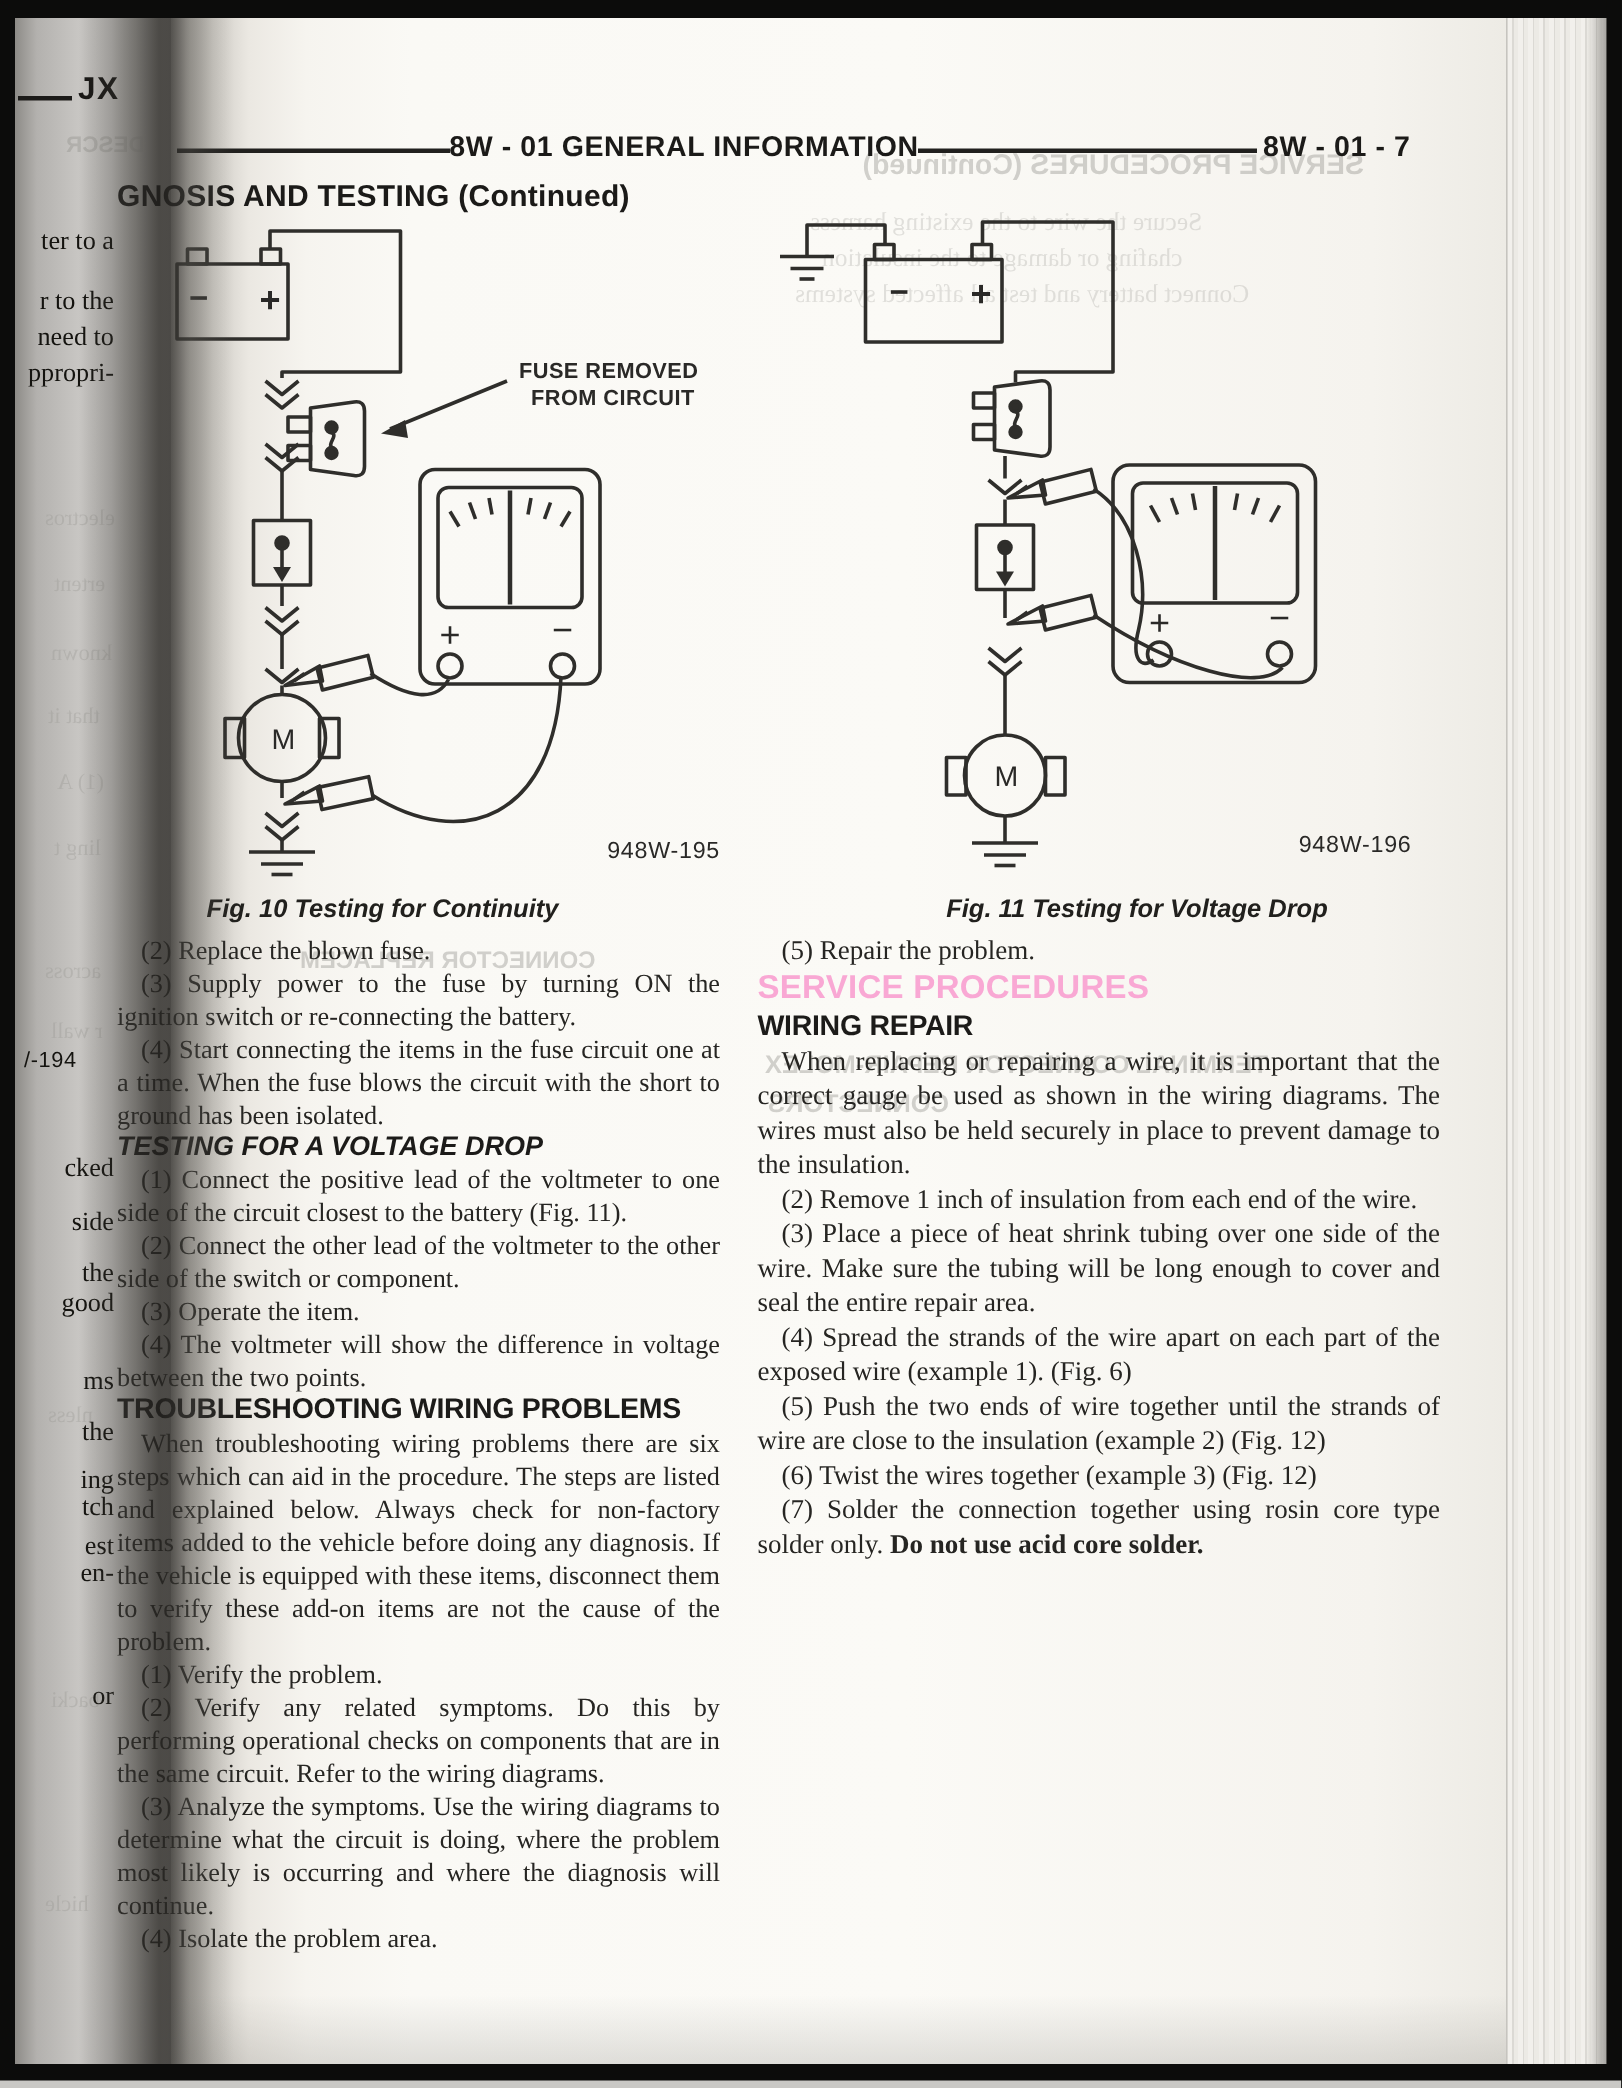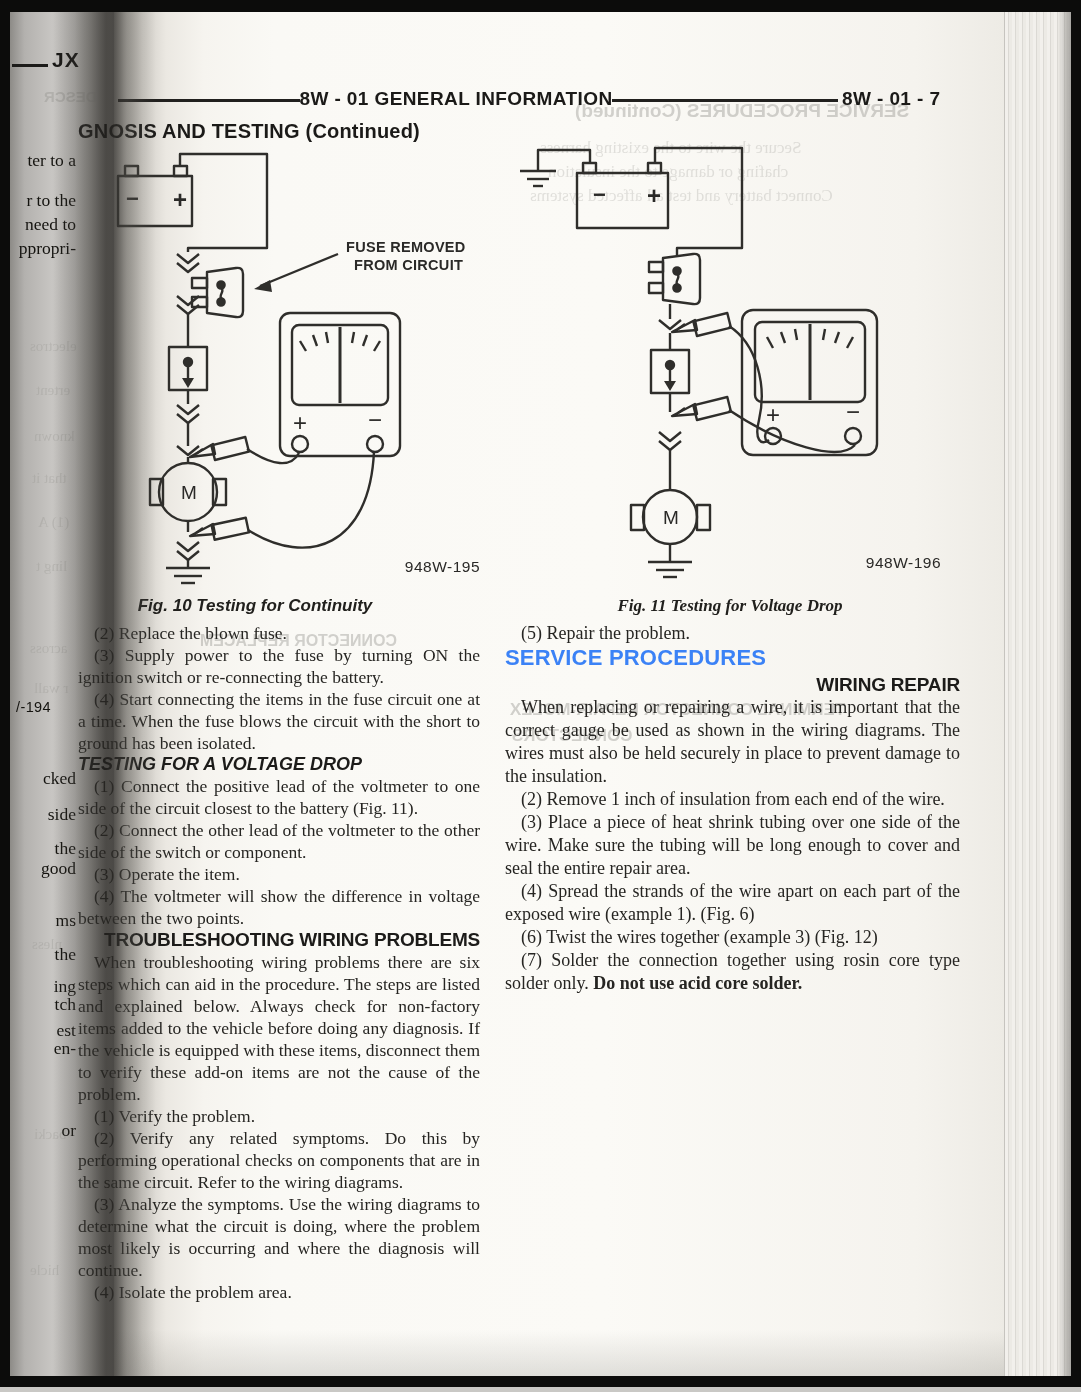--- a/index.html
+++ b/index.html
@@ -34,22 +34,22 @@
   .hdr-title{position:absolute;left:280px;top:88px;width:352px;text-align:center;z-index:2;
     font:bold 19px/1.2 "Liberation Sans",sans-serif;letter-spacing:.4px;color:#1b1a18;}
   .hdr-page{position:absolute;left:842px;top:88px;z-index:2;font:bold 19px/1.2 "Liberation Sans",sans-serif;letter-spacing:.4px;color:#1b1a18;}
   .section-head{position:absolute;left:78px;top:119px;z-index:2;font:bold 20px/1.2 "Liberation Sans",sans-serif;letter-spacing:.2px;color:#1b1a18;}
   
   .col{position:absolute;z-index:2;color:#262522;text-align:justify;}
   .col-l{left:78px;top:622px;width:402px;font-size:17.5px;line-height:22px;}
   .col-r{left:505px;top:622px;width:455px;font-size:18px;line-height:23px;}
   .col p{margin:0;text-indent:16px;}
   .h-it{font:italic bold 18px/1.15 "Liberation Sans",sans-serif;color:#1c1b19;margin:10px 0 5px;text-indent:0 !important;text-align:left;}
-  .h-b{font:bold 19px/1.15 "Liberation Sans",sans-serif;letter-spacing:-.2px;color:#1c1b19;margin:12px 0 5px;text-indent:0 !important;text-align:right;}
-  .h-big{font:bold 22px/1.15 "Liberation Sans",sans-serif;letter-spacing:.2px;color:#3b82f6;margin:24px 0 10px;text-indent:0 !important;text-align:left;}
+  .h-b{font:bold 19px/1.15 "Liberation Sans",sans-serif;letter-spacing:-.2px;color:#1c1b19;margin:12px 0 5px;text-indent:0 !important;text-align:left;}
+  .h-big{font:bold 22px/1.15 "Liberation Sans",sans-serif;letter-spacing:.2px;color:#f9a8d4;margin:24px 0 10px;text-indent:0 !important;text-align:left;}
   
   .fig-cap{position:absolute;z-index:2;text-align:center;font:italic bold 17px/1.2 "Liberation Sans",sans-serif;color:#21201d;}
   .figsvg{position:absolute;z-index:2;}
   .figsvg text{font-family:"Liberation Sans","DejaVu Sans",sans-serif;fill:#2a2927;}
   
   .frag{position:absolute;left:6px;width:70px;text-align:right;z-index:3;
     font:17.5px/1 "Liberation Serif",serif;color:#14130f;}
   .frag.sm{font:14.5px/1 "Liberation Sans",sans-serif;text-align:left;left:16px;width:56px;letter-spacing:.4px;}
   
   .ghost{position:absolute;z-index:2;transform:scaleX(-1);color:#93928d;opacity:.4;filter:blur(.4px);
@@ -278,21 +278,21 @@
         <circle cx="348" cy="296" r="8"></circle>
       </g>
     </g>
     <text x="88" y="62" font-size="22" font-weight="bold">−</text>
     <text x="142" y="64" font-size="24" font-weight="bold">+</text>
     <text x="261" y="283" font-size="24">+</text>
     <text x="341" y="280" font-size="24">−</text>
     <text x="158" y="384" font-size="19">M</text>
     <text x="436" y="428" font-size="15.5" text-anchor="end" letter-spacing=".5">948W-196</text>
   </svg>
-  <div class="fig-cap" style="left:540px;top:596px;width:380px;font-family:Liberation Serif, serif;">Fig. 11 Testing for Voltage Drop</div>
+  <div class="fig-cap" style="left:568px;top:596px;width:380px;">Fig. 11 Testing for Voltage Drop</div>
 
   <div class="col col-l">
     <p>(2) Replace the blown fuse.</p>
     <p>(3) Supply power to the fuse by turning ON the ignition switch or re-connecting the battery.</p>
     <p>(4) Start connecting the items in the fuse circuit one at a time. When the fuse blows the circuit with the short to ground has been isolated.</p>
     <p class="h-it">TESTING FOR A VOLTAGE DROP</p>
     <p>(1) Connect the positive lead of the voltmeter to one side of the circuit closest to the battery (Fig. 11).</p>
     <p>(2) Connect the other lead of the voltmeter to the other side of the switch or component.</p>
     <p>(3) Operate the item.</p>
     <p>(4) The voltmeter will show the difference in voltage between the two points.</p>
@@ -305,20 +305,21 @@
   </div>
 
   <div class="col col-r">
     <p>(5) Repair the problem.</p>
     <p class="h-big">SERVICE PROCEDURES</p>
     <p class="h-b" style="margin-top:4px;">WIRING REPAIR</p>
     <p>When replacing or repairing a wire, it is important that the correct gauge be used as shown in the wiring diagrams. The wires must also be held securely in place to prevent damage to the insulation.</p>
     <p>(2) Remove 1 inch of insulation from each end of the wire.</p>
     <p>(3) Place a piece of heat shrink tubing over one side of the wire. Make sure the tubing will be long enough to cover and seal the entire repair area.</p>
     <p>(4) Spread the strands of the wire apart on each part of the exposed wire (example 1). (Fig. 6)</p>
+    <p>(5) Push the two ends of wire together until the strands of wire are close to the insulation (example 2) (Fig. 12)</p>
     <p>(6) Twist the wires together (example 3) (Fig. 12)</p>
     <p><span>(7) Solder the connection together using rosin core type solder only. </span><b>Do not use acid core solder.</b></p>
   </div>
 
   <span class="frag" style="top:152px;">ter to a</span>
   <span class="frag" style="top:192px;">r to the</span>
   <span class="frag" style="top:216px;">need to</span>
   <span class="frag" style="top:240px;">ppropri-</span>
   <span class="frag sm" style="top:700px;">/-194</span>
   <span class="frag" style="top:770px;">cked</span>

